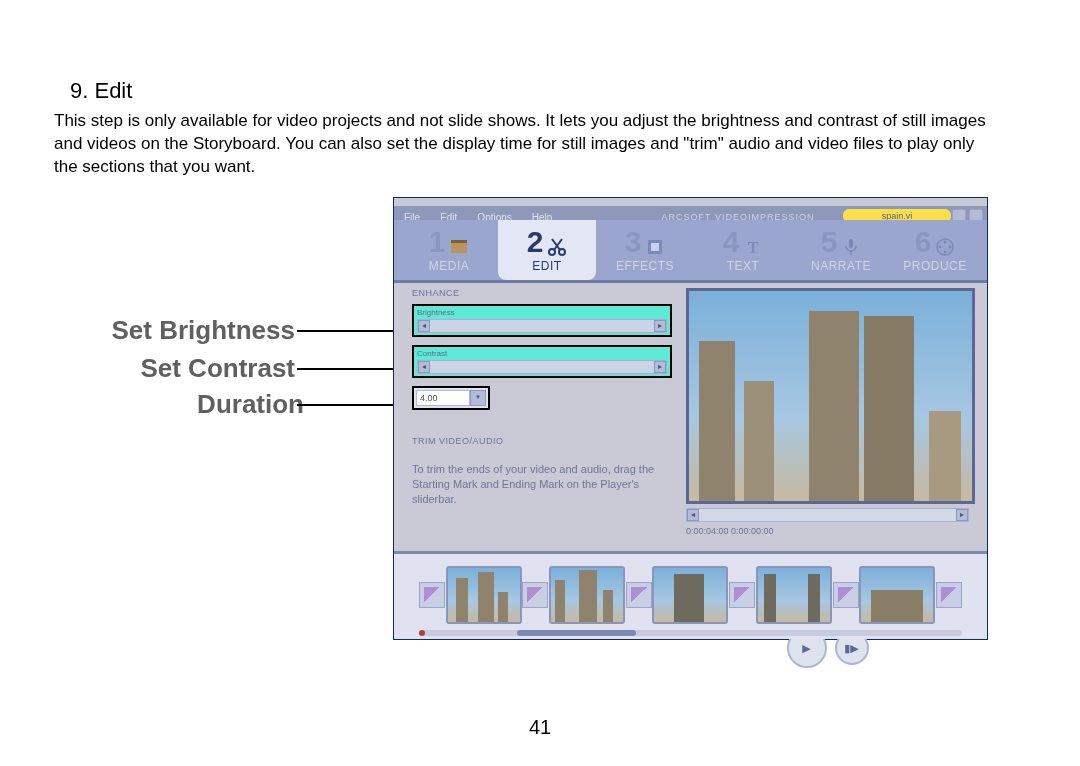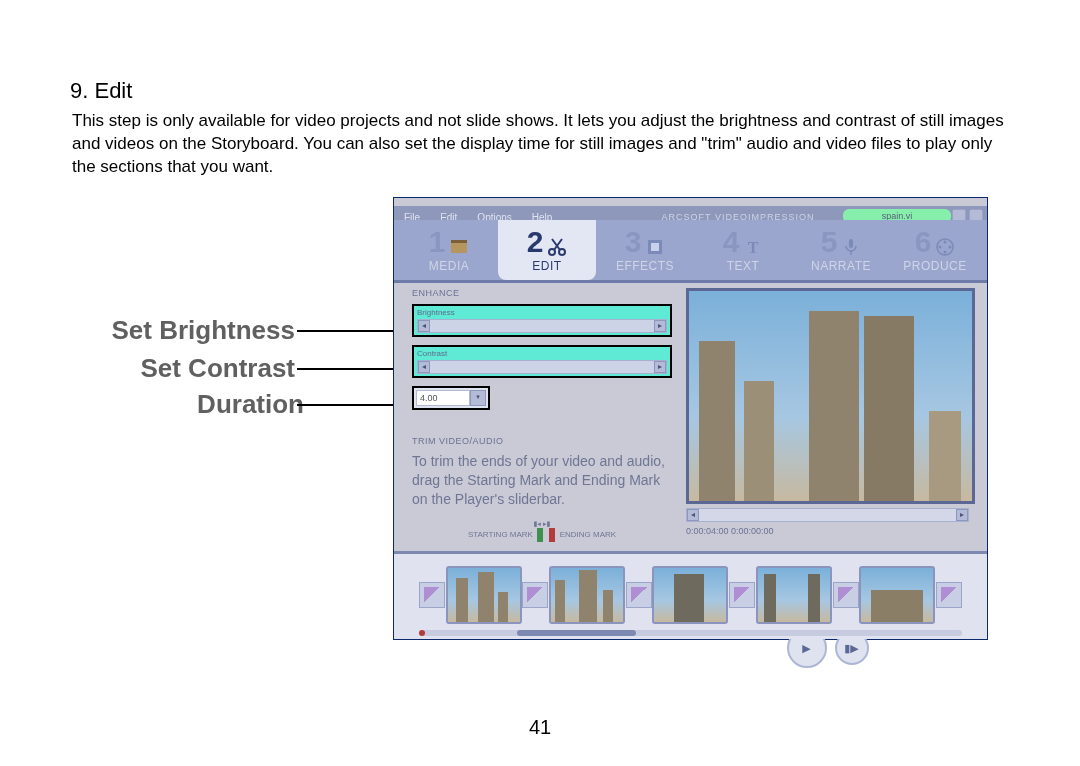--- a/index.html
+++ b/index.html
@@ -1,27 +1,27 @@
 <!DOCTYPE html>
 <html><head>
 <meta charset="utf-8">
 <style>
   html,body{margin:0;padding:0;background:#fff;font-family:Arial,Helvetica,sans-serif;color:#000;width:1080px;height:766px;overflow:hidden}
   .page{position:relative;width:1080px;height:766px}
   .h2{position:absolute;left:70px;top:78px;font-size:22px}
-  .body{position:absolute;left:72px;top:110px;width:940px;font-size:17px;line-height:1.35}
+  .body{position:absolute;left:54px;top:110px;width:940px;font-size:17px;line-height:1.35}
   .pagenum{position:absolute;left:0;right:0;top:716px;text-align:center;font-size:20px}
   
   .fig{position:absolute;left:393px;top:197px;width:593px;height:441px;border:1px solid #0b2a6b}
   .fig .app{position:absolute;left:0;top:0;right:0;bottom:0;background:#c9cad6}
   
   .menubar{position:absolute;left:0;top:8px;right:0;height:22px;background:#8d98bb;color:#dfe3f0;font-size:10px;display:flex;align-items:center}
   .menubar .mi{padding:0 10px;}
   .menubar .brand{position:absolute;left:250px;right:155px;top:0;height:22px;text-align:center;font-size:9px;letter-spacing:1px;line-height:22px;color:#cfd4e6}
-  .menubar .doc{position:absolute;right:36px;top:3px;height:14px;width:108px;background:#86efac;color:#5a6079;font-size:9px;text-align:center;line-height:14px;border-radius:6px}
+  .menubar .doc{position:absolute;right:36px;top:3px;height:14px;width:108px;background:#fde047;color:#5a6079;font-size:9px;text-align:center;line-height:14px;border-radius:6px}
   .menubar .winbtns{position:absolute;right:4px;top:3px;display:flex;gap:3px}
   .menubar .wb{width:12px;height:12px;background:#b4bbd6;border:1px solid #9aa3c7;border-radius:2px}
   
   .tabs{position:absolute;left:0;top:22px;right:0;height:60px;background:#9aa6cd;border-bottom:3px solid #6e7ba8}
   .tabs .cell{position:absolute;top:0;height:60px;width:98px;display:flex;flex-direction:column;align-items:center;justify-content:center}
   .tabs .cell.active{background:#e3e7f4;border-radius:0 0 8px 8px}
   .tabs .n{font-size:30px;font-weight:bold;color:#8b96c0;line-height:1;display:flex;align-items:center;gap:4px}
   .tabs .cell.active .n{color:#29396e}
   .tabs .lab{font-size:12px;color:#cfd4e6;letter-spacing:0.5px;margin-top:2px}
   .tabs .cell.active .lab{color:#29396e}
@@ -33,21 +33,21 @@
   .small-title{font-size:8px;color:#606a8d;display:block;margin-bottom:2px}
   .sliderbar{height:12px;background:#cdd3e6;border:1px solid #a8b0d0;position:relative}
   .sliderbar .l,.sliderbar .r{position:absolute;top:0;width:12px;height:12px;background:#b4bbd6;border:1px solid #8d96bc;box-sizing:border-box;font-size:8px;text-align:center;line-height:10px;color:#4a527a}
   .sliderbar .l{left:0}
   .sliderbar .r{right:0}
   .durationbox{border:2px solid #000;padding:2px;width:70px;background:#dfe3ef;display:flex;align-items:center}
   .durationbox .v{flex:1;background:#ffffff;border:1px solid #b2b9d6;font-size:9px;padding:2px 3px;color:#555}
   .durationbox .dd{width:14px;height:14px;background:#b4bbd6;border:1px solid #8d96bc;font-size:7px;text-align:center;line-height:12px;color:#4a527a}
   
   .panel-trim{position:absolute;left:18px;top:238px;width:260px}
-  .panel-trim .tip{font-size:14px;color:#6f7694;line-height:1.35;margin-top:6px}
+  .panel-trim .tip{font-size:11px;color:#6f7694;line-height:1.35;margin-top:16px}
   .marks{margin-top:10px;font-size:8px;color:#6f7694;text-align:center}
   .marks .green{display:inline-block;width:6px;height:14px;background:#3d914d;vertical-align:middle;margin:0 2px}
   .marks .red{display:inline-block;width:6px;height:14px;background:#b23b3b;vertical-align:middle;margin:0 2px}
   .marks .tiny{display:inline-block;font-size:7px;vertical-align:middle}
   
   .preview{position:absolute;right:18px;top:90px;width:283px}
   .preview .frame{width:283px;height:210px;border:3px solid #5b6794;background:#79a6cf;position:relative;overflow:hidden}
   .preview .scroll{height:12px;background:#d3d7e8;border:1px solid #a8b0d0;margin-top:4px;position:relative}
   .preview .scroll .l,.preview .scroll .r{position:absolute;top:0;width:12px;height:12px;background:#b4bbd6;border:1px solid #8d96bc;box-sizing:border-box;font-size:8px;text-align:center;line-height:10px;color:#4a527a}
   .preview .scroll .l{left:0}
@@ -196,28 +196,20 @@
         </div>
         <div class="durationbox">
           <span class="v">4.00</span>
           <span class="dd">▾</span>
         </div>
       </div>
 
       <div class="panel-trim">
         <div class="sectlabel">TRIM VIDEO/AUDIO</div>
         <div class="tip">To trim the ends of your video and audio, drag the Starting Mark and Ending Mark on the Player's sliderbar.</div>
-        <div class="marks">
-          <span class="tiny">▮◂</span>
-          <span class="tiny">▸▮</span><br>
-          <span>STARTING MARK</span>
-          <span class="green"></span>
-          <span class="red"></span>
-          <span>ENDING MARK</span>
-        </div>
       </div>
 
       <div class="preview">
         <div class="frame">
           <div class="sky"></div>
           <div class="tower" style="left:10px;width:36px;height:160px;background:#8f836d"></div>
           <div class="tower" style="left:55px;width:30px;height:120px;background:#9b8f77"></div>
           <div class="tower" style="left:120px;width:50px;height:190px"></div>
           <div class="tower" style="left:175px;width:50px;height:185px;background:#867a64"></div>
           <div class="tower" style="left:240px;width:32px;height:90px;background:#a79a80"></div>

